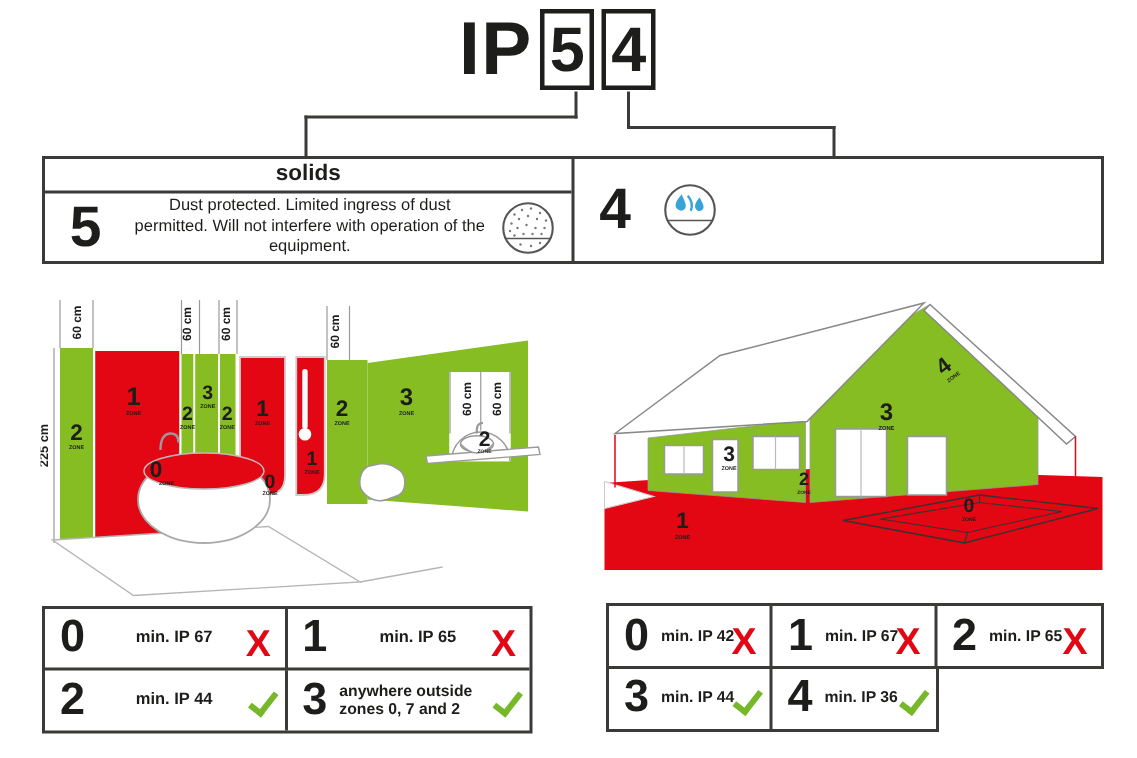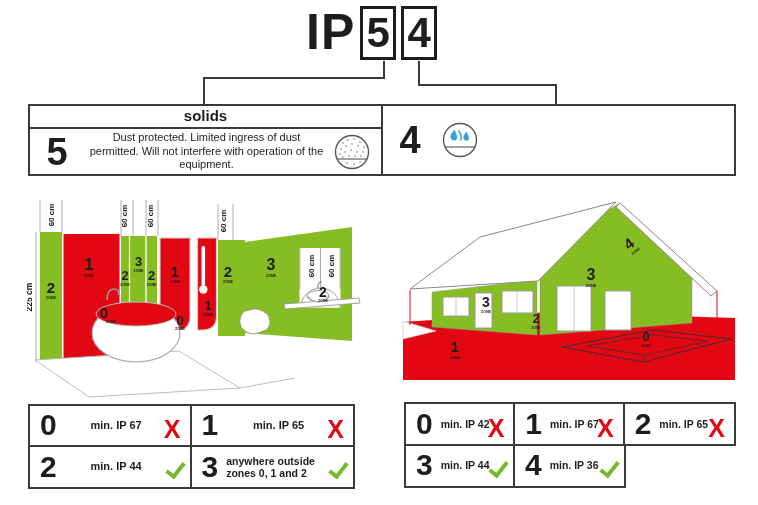--- a/index.html
+++ b/index.html
@@ -251,21 +251,21 @@
       <span class="ztext">min. IP 65</span>
       <span class="zmark xmark">X</span>
     </div>
     <div class="zcell lastrow">
       <span class="zdigit">2</span>
       <span class="ztext">min. IP 44</span>
       <span class="zmark"><span class="check"></span></span>
     </div>
     <div class="zcell lastcol lastrow">
       <span class="zdigit">3</span>
-      <span class="ztext small">anywhere outside zones 0, 1 and 2</span>
+      <span class="ztext small">anywhere outside zones 0, 7 and 2</span>
       <span class="zmark"><span class="check"></span></span>
     </div>
   </div>
 
   <div class="ztable zt-right-top">
     <div class="zcell lastrow">
       <span class="zdigit">0</span>
       <span class="ztext small">min. IP 42</span>
       <span class="zmark xmark">X</span>
     </div>

